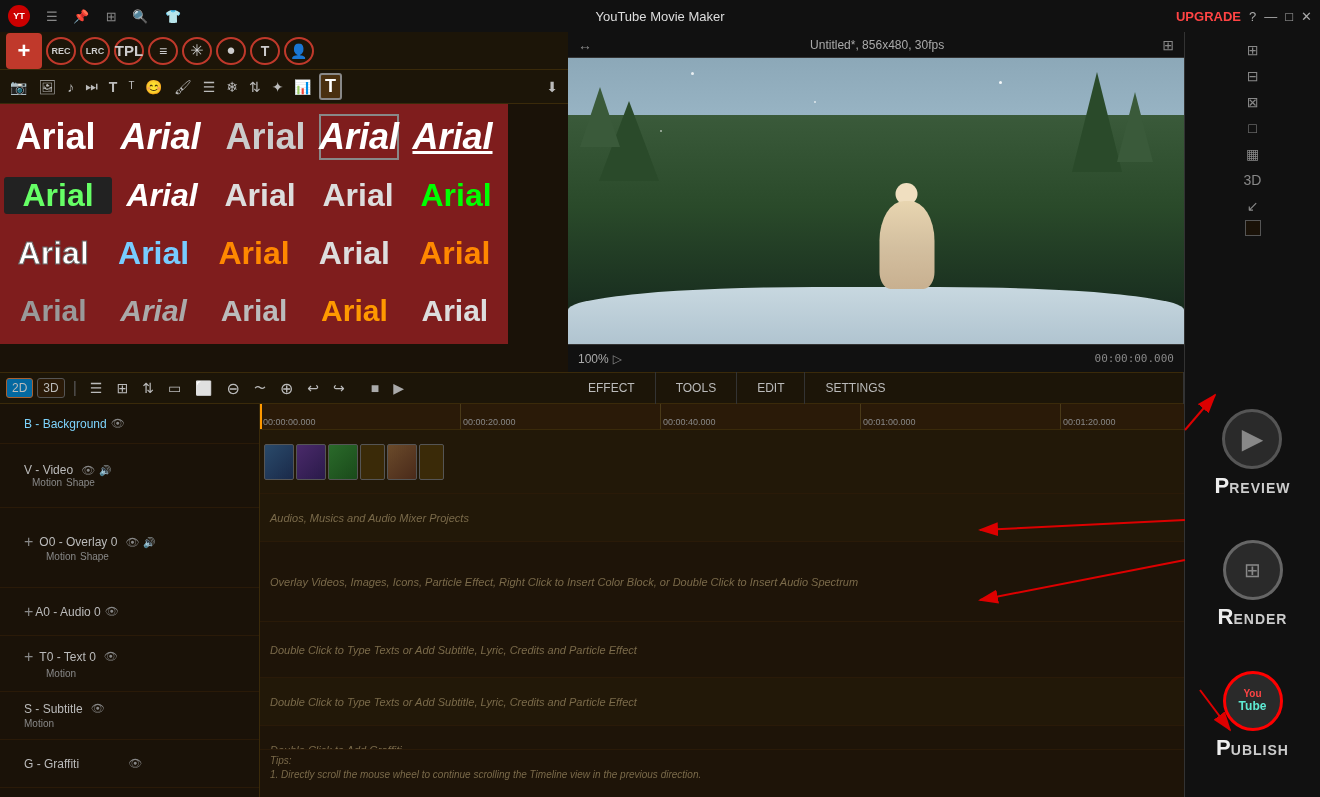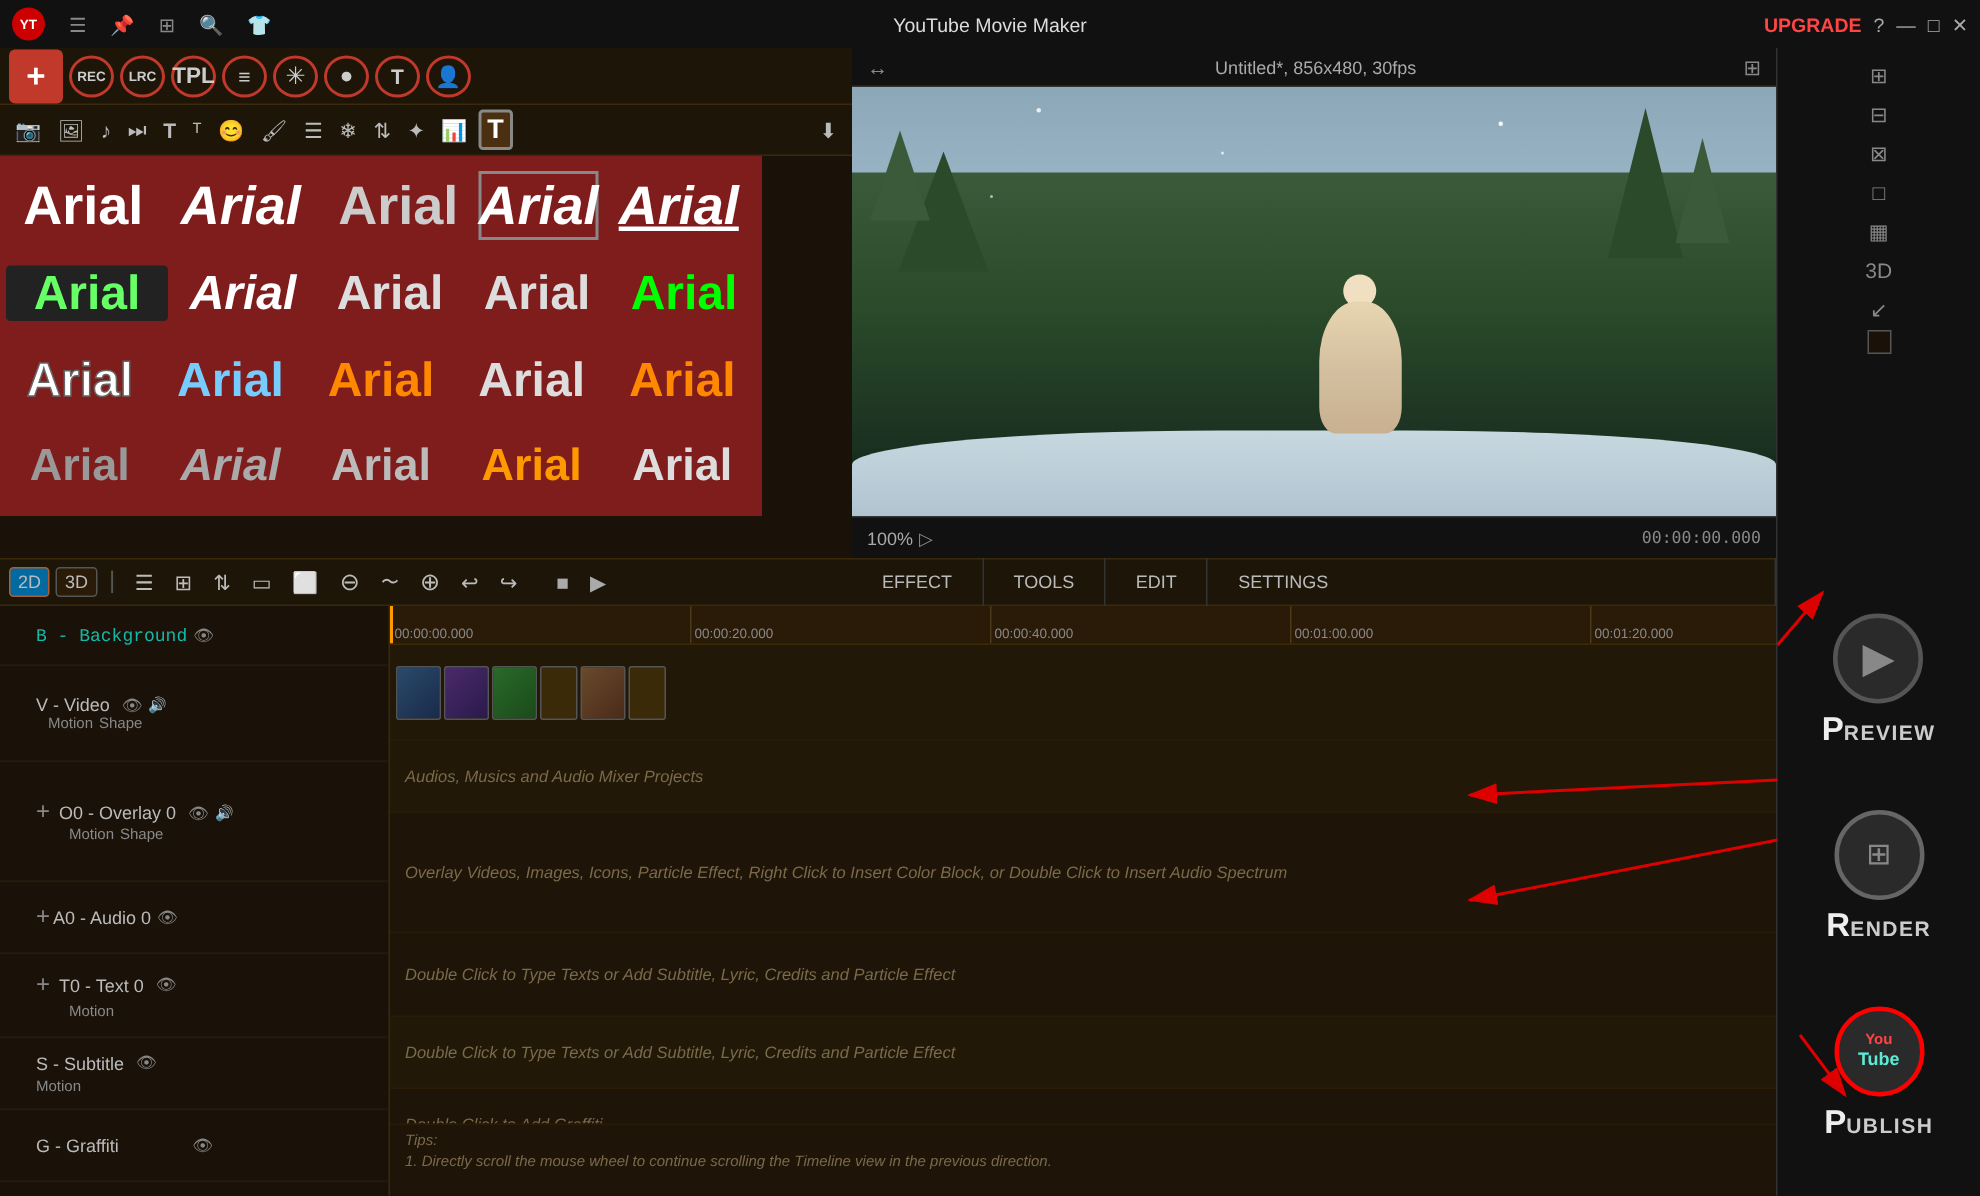--- a/index.html
+++ b/index.html
@@ -334,21 +334,21 @@
   <div class="effect-tab">TOOLS</div>
   <div class="effect-tab">EDIT</div>
   <div class="effect-tab" style="flex:1;">SETTINGS</div>
 </div>
 
 <div id="timeline">
 
   <div id="track-labels">
 
     <div class="track-label track-background">
-      <span style="font-size:12px;color:#14b8a6;font-family:Liberation Mono, monospace;">B - Background</span>
+      <span style="font-size:12px;color:#7dd3fc;">B - Background</span>
       <span class="eye-icon">👁</span>
     </div>
 
     <div class="track-label track-video" style="height:64px;flex-direction:column;align-items:flex-start;justify-content:center;">
       <div style="display:flex;align-items:center;gap:4px;">
         <span style="font-size:12px;color:#bbb;">V - Video</span>
         <span class="eye-icon">👁</span>
         <span style="font-size:10px;color:#888;">🔊</span>
       </div>
       <div style="display:flex;gap:4px;padding-left:8px;">

